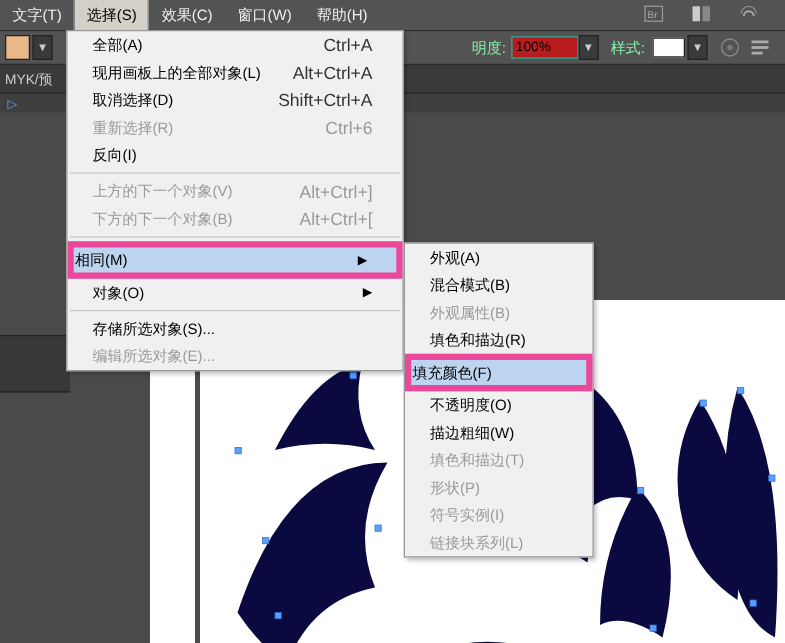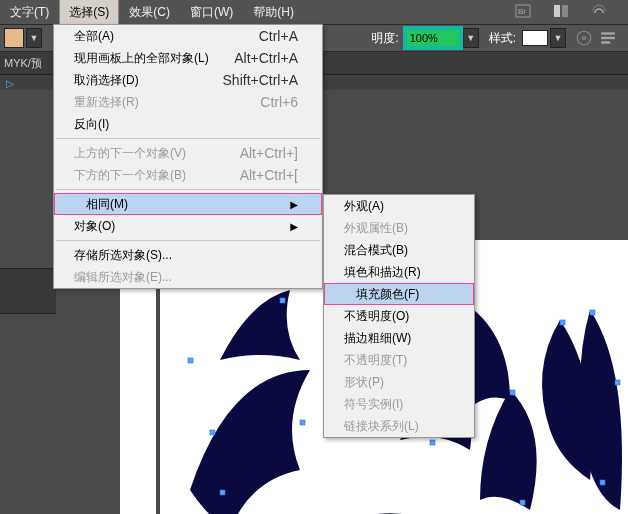--- a/index.html
+++ b/index.html
@@ -6,34 +6,34 @@
   .menubar{height:24px;background:#535353;display:flex;align-items:center;padding-left:0;border-bottom:1px solid #2a2a2a}
   .menu-item{padding:20px 10px;cursor:default;color:#eee}
   .menu-item.active{background:#d4d0c8;color:#000;border:1px solid #888;padding:15px 9px}
   .menu-spacer{flex:1}
   .menu-icon{width:22px;height:18px;margin:0 8px;display:flex;justify-content:center;color:#fde047}
   .menu-icon svg{width:16px;height:16px}
   .toolbar{height:26px;background:#535353;display:flex;align-items:center;border-bottom:1px solid #2a2a2a;padding-left:4px}
   .swatch{width:18px;height:18px;background:#e8b78a;border:1px solid #222;margin-right:2px}
   .dd{width:14px;height:18px;background:#3a3a3a;border:1px solid #222;display:flex;align-items:center;justify-content:center;margin-right:6px}
   .tb-gap{flex:1}
-  .tb-label{margin:0 4px;color:#ffffff}
-  .tb-input{width:46px;height:16px;background:#22c55e;border:4px solid #14b8a6;color:#000;padding:0 3px;font-size:11px}
+  .tb-label{margin:0 4px;color:#86efac}
+  .tb-input{width:46px;height:16px;background:#b91c1c;border:1px solid #14b8a6;color:#000;padding:0 3px;font-size:11px}
   .tb-swatch{width:24px;height:14px;background:#fff;border:1px solid #222;margin:0 2px}
   .tb-btn{width:18px;height:18px;margin:0 3px;display:flex;align-items:center;justify-content:center}
   .tabbar{height:22px;background:#3a3a3a;border-bottom:1px solid #222;display:flex;align-items:center;padding-left:4px;color:#ccc;font-size:11px}
   .ruler{height:16px;background:#3f3f3f;border-bottom:1px solid #222;display:flex;align-items:center;padding-left:6px}
   .canvas-area{position:absolute;left:0;top:90px;right:0;bottom:0;background:#4a4a4a}
   .artboard{position:absolute;left:160px;top:150px;width:480px;height:380px;background:#fff}
   .artboard2{position:absolute;left:120px;top:150px;width:36px;height:380px;background:#fff}
   .art-svg{position:absolute;left:0;top:0;width:100%;height:100%}
   .dropdown{position:absolute;left:53px;top:24px;width:268px;background:#f0f0f0;border:1px solid #979797;box-shadow:2px 2px 4px rgba(0,0,0,.3);color:#000}
   .dd-row{height:22px;display:flex;align-items:center;padding:0 24px 0 20px;cursor:default}
   .dd-row.disabled{color:#9a9a9a}
-  .dd-row.hl{background:#bcd4ef;border:1px solid #ec4899;height:20px;padding-left:31px;padding-right:23px}
+  .dd-row.hl{background:#bcd4ef;border:5px solid #ec4899;height:20px;padding-left:1px;padding-right:23px}
   .dd-label{flex:1}
   .dd-sc{color:#333;font-size:14px}
   .dd-row.disabled .dd-sc{color:#9a9a9a}
   .dd-arrow{font-size:10px;margin-left:6px}
   .dd-sep{height:1px;background:#c8c8c8;margin:3px 2px}
   .submenu{position:absolute;left:323px;top:194px;width:150px;background:#f0f0f0;border:1px solid #979797;box-shadow:2px 2px 4px rgba(0,0,0,.3);color:#000}
   .panel-strip{position:absolute;left:0;top:178px;width:56px;height:44px;background:#383838;border-top:1px solid #222;border-bottom:1px solid #222}
 </style>
 </head>
 <body>
@@ -199,40 +199,40 @@
     </div>
   <div class="dd-row disabled">
       <span class="dd-label">编辑所选对象(E)...</span>
     </div>
 </div>
 
 <div class="submenu">
   <div class="dd-row">
       <span class="dd-label">外观(A)</span>
     </div>
+  <div class="dd-row">
+      <span class="dd-label">混合模式(B)</span>
+    </div>
   <div class="dd-row disabled">
       <span class="dd-label">外观属性(B)</span>
-    </div>
-  <div class="dd-row">
-      <span class="dd-label">混合模式(B)</span>
     </div>
   <div class="dd-row">
       <span class="dd-label">填色和描边(R)</span>
     </div>
   <div class="dd-row hl">
       <span class="dd-label">填充颜色(F)</span>
     </div>
   <div class="dd-row">
       <span class="dd-label">不透明度(O)</span>
     </div>
   <div class="dd-row">
       <span class="dd-label">描边粗细(W)</span>
     </div>
   <div class="dd-row disabled">
-      <span class="dd-label">不透明度(T)</span>
+      <span class="dd-label">填色和描边(T)</span>
     </div>
   <div class="dd-row disabled">
       <span class="dd-label">形状(P)</span>
     </div>
   <div class="dd-row disabled">
       <span class="dd-label">符号实例(I)</span>
     </div>
   <div class="dd-row disabled">
       <span class="dd-label">链接块系列(L)</span>
     </div>

